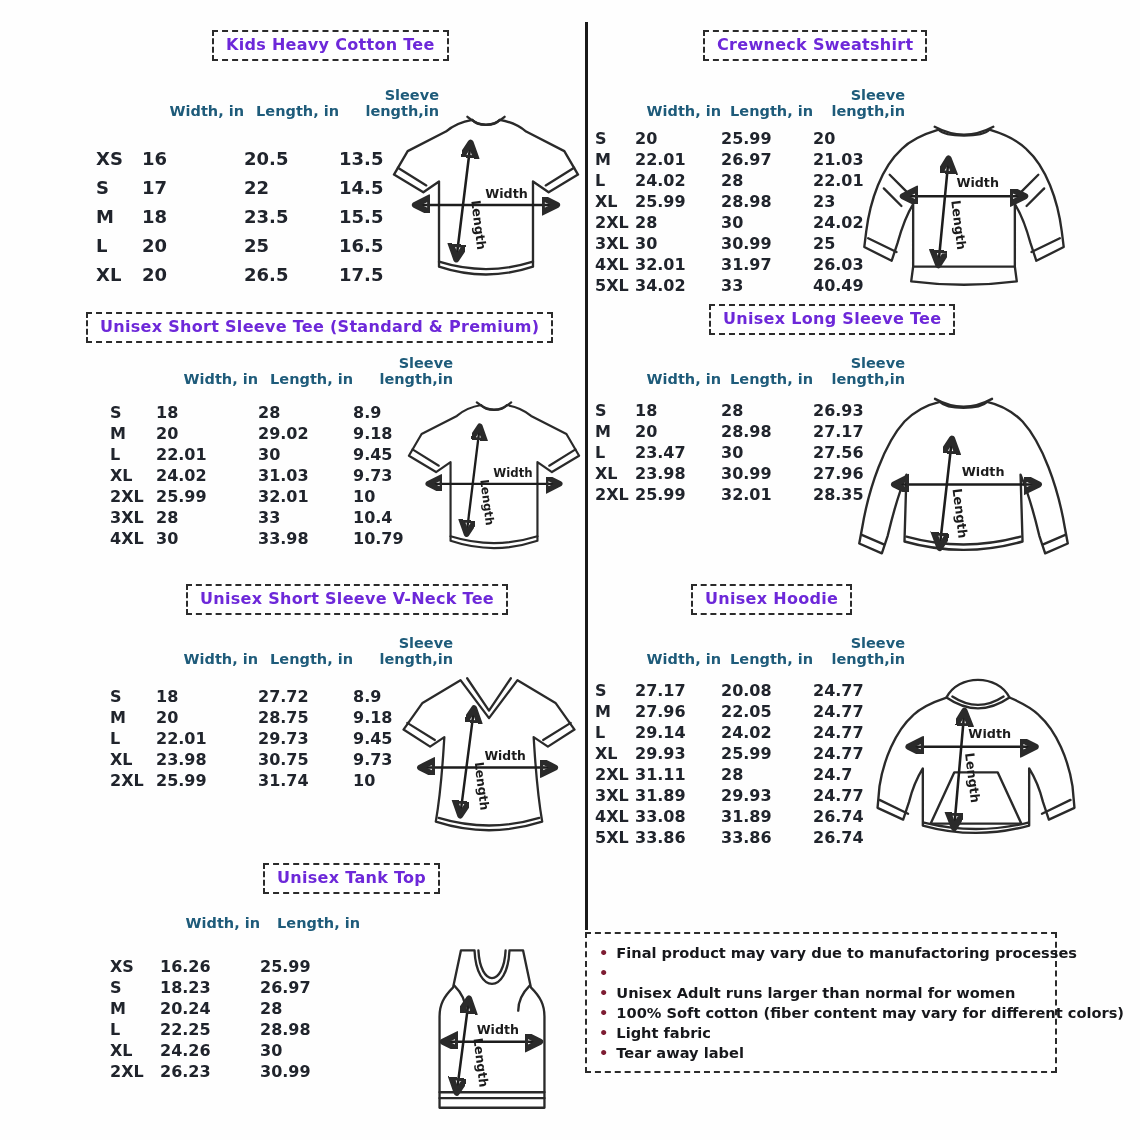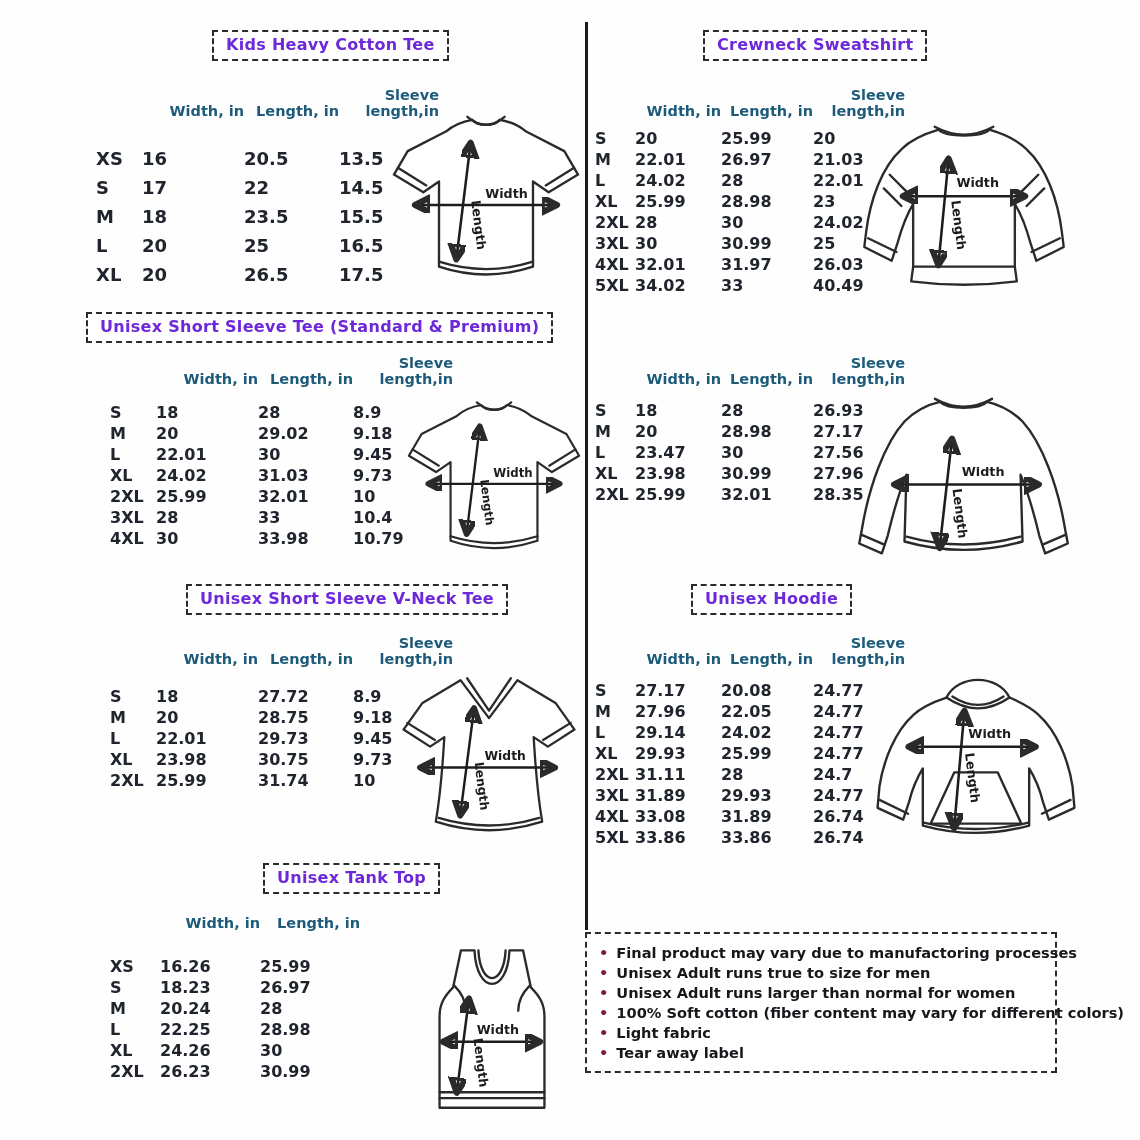--- a/index.html
+++ b/index.html
@@ -356,20 +356,21 @@
       <path d="M28,72 L46,90"></path>
     <path d="M186,58 L168,76"></path>
       <path d="M192,72 L174,90"></path>
     <path d="M58,152 L56,167 Q110,174 164,167 L162,152"></path>
     <line class="arrow" x1="50" y1="80" x2="170" y2="80" marker-start="url(#ah4)" marker-end="url(#ah4)"></line>
     <line class="arrow" x1="94" y1="44" x2="84" y2="148" marker-start="url(#ah4)" marker-end="url(#ah4)"></line>
     <text x="124" y="71">Width</text>
     <text x="100" y="110" transform="rotate(83 100 110)">Length</text>
   </svg>
 
+  <div class="title-box" style="left:709px;top:304px;">Unisex Long Sleeve Tee</div>
   <div class="table t-sm" style="left:595px;top:348px;--c0:40px;--c1:86px;--c2:92px;--c3:92px;">
     <div class="thead two">
       <span class="th h0"></span>
       <span class="th h1">Width, in</span>
       <span class="th h2">Length, in</span>
       <span class="th h3">Sleeve length,in</span>
     </div>
     <div class="tbody m12">
         <div class="trow">
           <span class="cell c0">S</span>
@@ -498,21 +499,20 @@
     <text x="102" y="112" transform="rotate(83 102 112)">Length</text>
   </svg>
 
   <div class="notes">
       <div class="note">
         <span class="dot">•</span>
         <span>Final product may vary due to manufactoring processes</span>
       </div>
       <div class="note">
         <span class="dot">•</span>
-        <span>Unisex Adult runs true to size for men</span>
       </div>
       <div class="note">
         <span class="dot">•</span>
         <span>Unisex Adult runs larger than normal for women</span>
       </div>
       <div class="note">
         <span class="dot">•</span>
         <span>100% Soft cotton (fiber content may vary for different colors)</span>
       </div>
       <div class="note">

